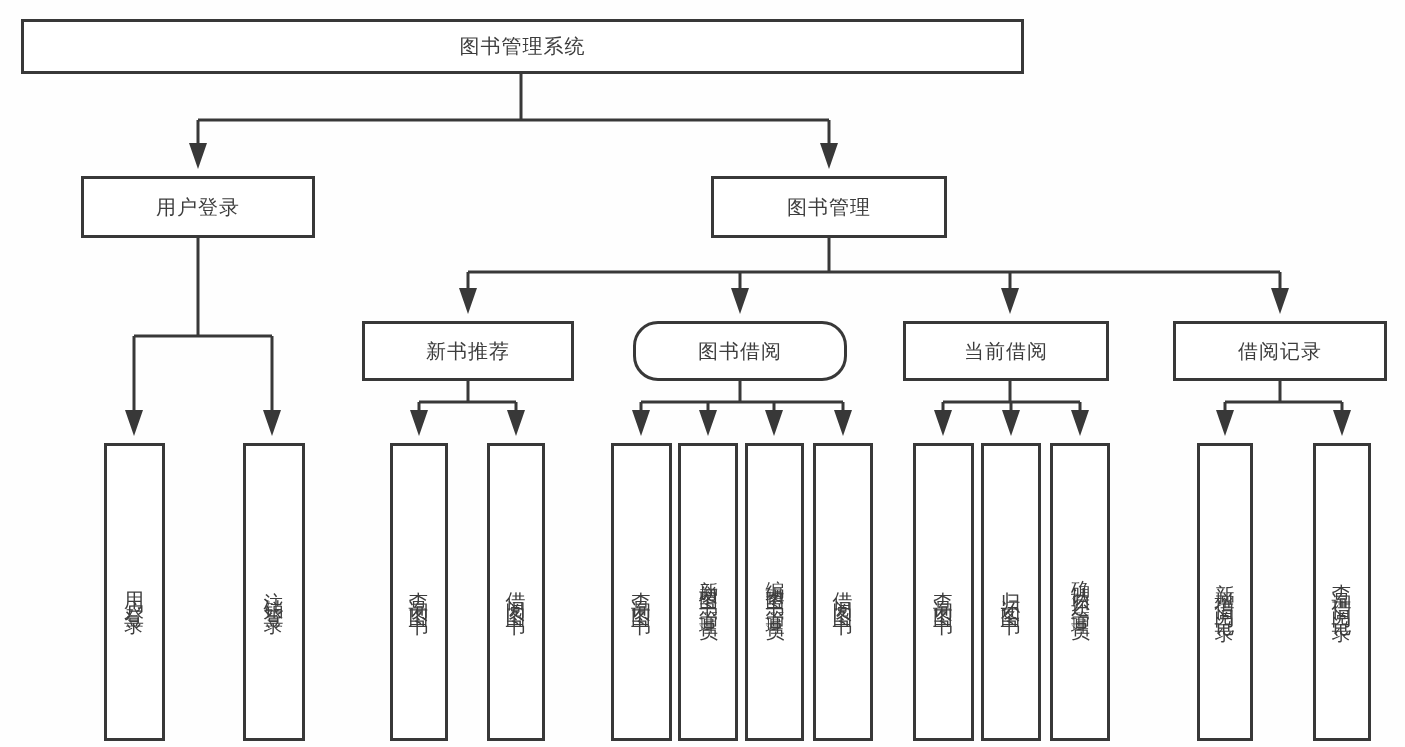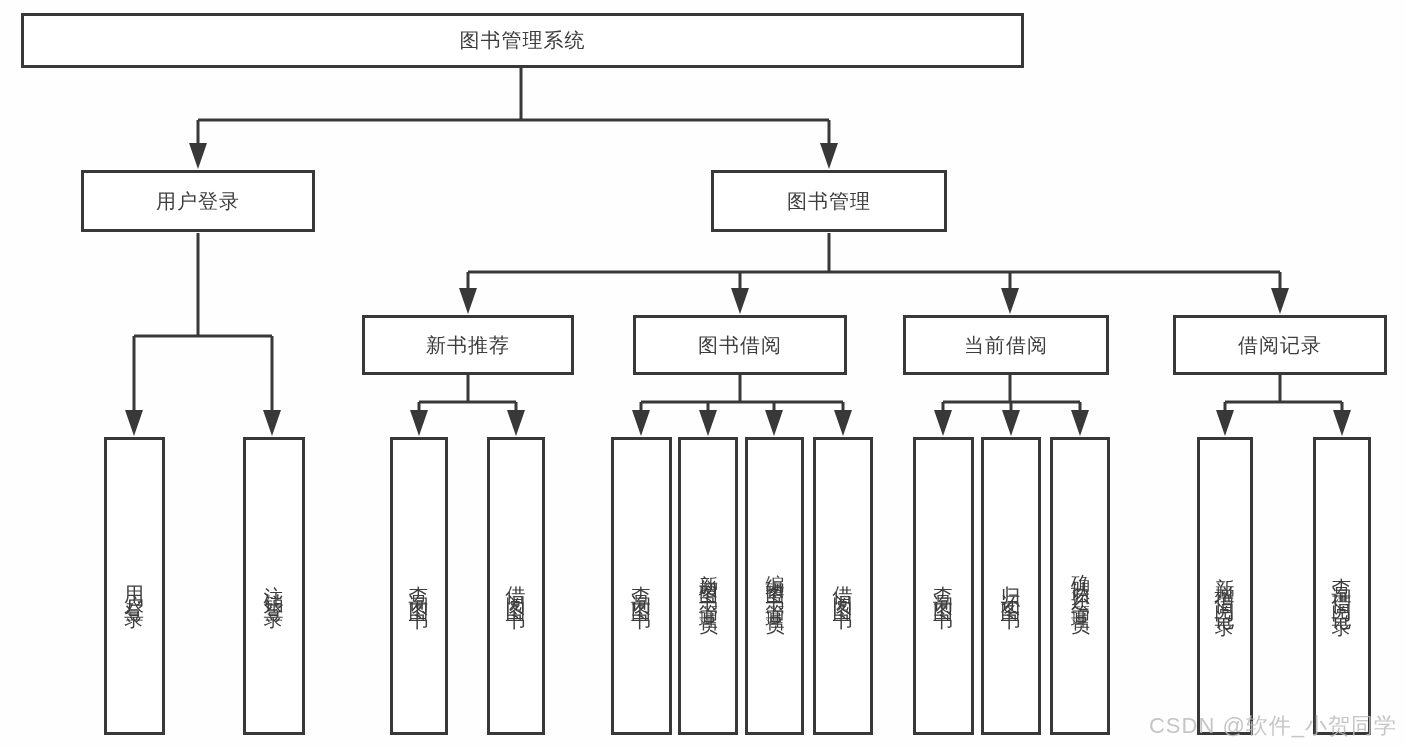--- a/index.html
+++ b/index.html
@@ -13,20 +13,21 @@
   .connectors { position: absolute; left: 0; top: 0; width: 1405px; height: 747px; }
   .node {
     position: absolute;
     box-sizing: border-box;
     background: #ffffff;
     border: 3px solid #383838;
     color: #3d3d3d;
     display: flex;
     align-items: center;
     justify-content: center;
+    margin-top: 6px;
   }
   .hnode { font-size: 20px; letter-spacing: 1px; }
   .vnode { font-size: 20px; }
   .vnode .vtext {
     writing-mode: vertical-rl;
     text-orientation: mixed;
     letter-spacing: 8px;
     line-height: 1.1;
     white-space: nowrap;
   }
@@ -94,21 +95,21 @@
   <div class="node hnode" style="left:81px; top:170px; width:234px; height:62px;">
     <span>用户登录</span>
   </div>
   <div class="node hnode" style="left:711px; top:170px; width:236px; height:62px;text-align:right;">
     <span>图书管理</span>
   </div>
 
   <div class="node hnode" style="left:362px; top:315px; width:212px; height:60px;">
     <span>新书推荐</span>
   </div>
-  <div class="node hnode" style="left:633px; top:315px; width:214px; height:60px;">
+  <div class="node hnode" style="left:633px; top:315px; width:214px; height:60px;border-radius:25px;">
     <span>图书借阅</span>
   </div>
   <div class="node hnode" style="left:903px; top:315px; width:206px; height:60px;">
     <span>当前借阅</span>
   </div>
   <div class="node hnode" style="left:1173px; top:315px; width:214px; height:60px;">
     <span>借阅记录</span>
   </div>
 
   <div class="node vnode" style="left:104px; top:437px; width:61px; height:298px;">
@@ -148,15 +149,14 @@
     <span class="vtext">确认归还（管理员）</span>
   </div>
 
   <div class="node vnode" style="left:1197px; top:437px; width:56px; height:298px;">
     <span class="vtext">新增借阅记录</span>
   </div>
   <div class="node vnode" style="left:1313px; top:437px; width:58px; height:298px;">
     <span class="vtext">查询借阅记录</span>
   </div>
 
-  <div class="watermark">CSDN @软件_小贺同学</div>
 
 </div>
 
 </body></html>

